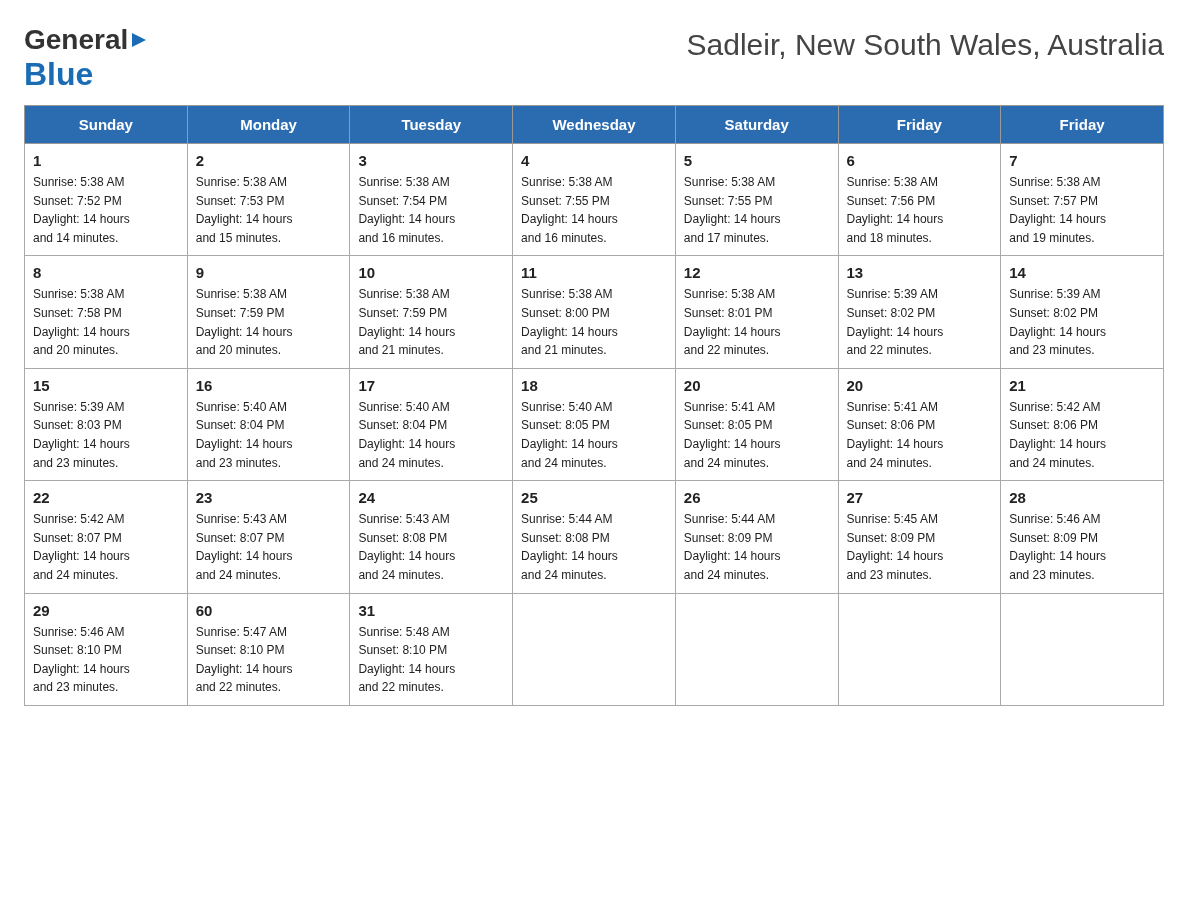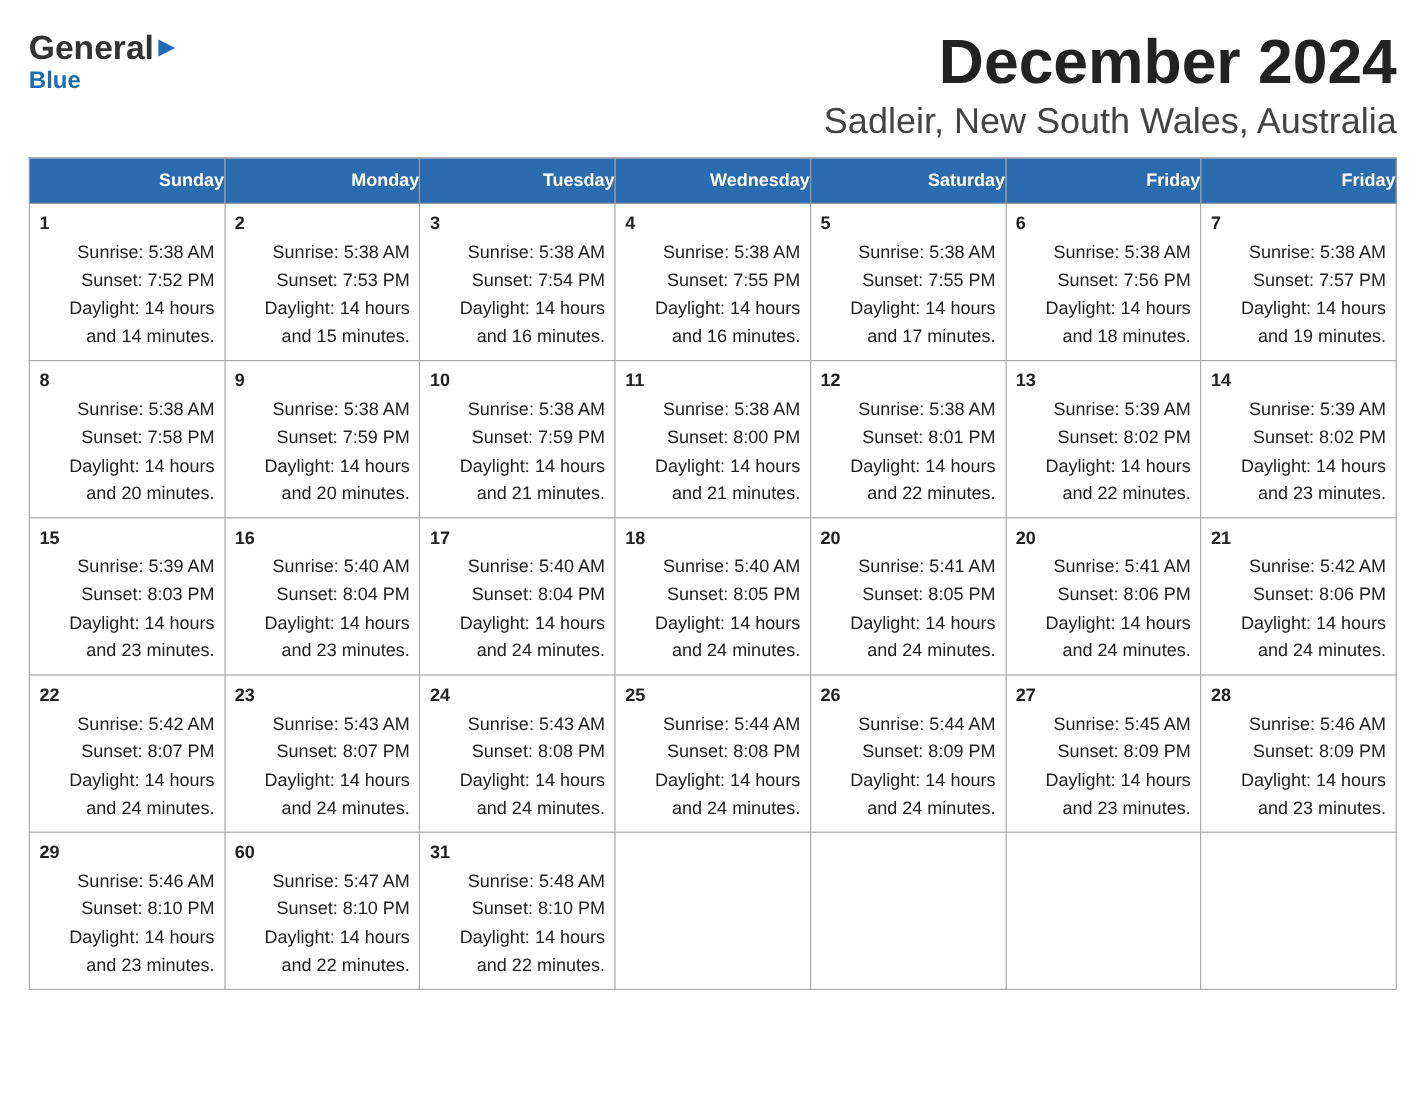--- a/index.html
+++ b/index.html
@@ -40,21 +40,21 @@
       border-collapse: collapse;
       margin-top: 12px;
       border: 1px solid #999;
     }
     .calendar th {
       background-color: #2b6cb0;
       color: #fff;
       font-size: 15px;
       font-weight: bold;
       padding: 10px 0;
-      text-align: right;
+      text-align: center;
       border: 1px solid #999;
     }
     .calendar td {
       vertical-align: top;
       padding: 8px;
       border: 1px solid #aaa;
       width: calc(100% / 7);
       font-size: 13px;
       color: #222;
       min-height: 95px;
@@ -63,36 +63,35 @@
       background: #fff;
     }
     .day-number {
       font-size: 15px;
       font-weight: bold;
       color: #222;
       display: block;
       margin-bottom: 4px;
     }
     .day-info {
-      font-size: 15px;
+      font-size: 12px;
       line-height: 1.55;
       color: #222;
-      text-align: right;
     }
     .logo-wrapper {
       display: flex;
       gap: 0px;
     }
     .logo-general {
       font-size: 28px;
       font-weight: bold;
       color: #333;
     }
     .logo-blue-part {
-      font-size: 20px;
+      font-size: 32px;
       font-weight: bold;
       color: #1a6db5;
     }
     .logo-icon {
       display: inline-flex;
       align-items: center;
       margin-left: 2px;
     }
   </style>
 </head>
@@ -106,21 +105,20 @@
         <svg width="18" height="18" viewBox="0 0 18 18">
             <polygon points="2,2 16,9 2,16" fill="#1a6db5"></polygon>
           </svg>
       </span>
     </div>
     <div>
       <span class="logo-blue-part">Blue</span>
     </div>
   </div>
   <div class="title-section">
-    <div class="month-title">December 2024</div>
     <div class="location-title">Sadleir, New South Wales, Australia</div>
   </div>
 </div>
 
 <table class="calendar">
   <thead>
     <tr>
     <th>Sunday</th>
         <th>Monday</th>
         <th>Tuesday</th>

